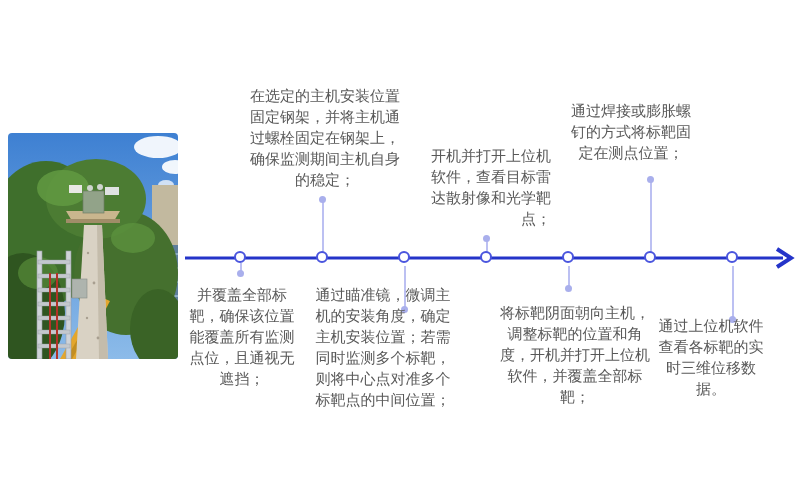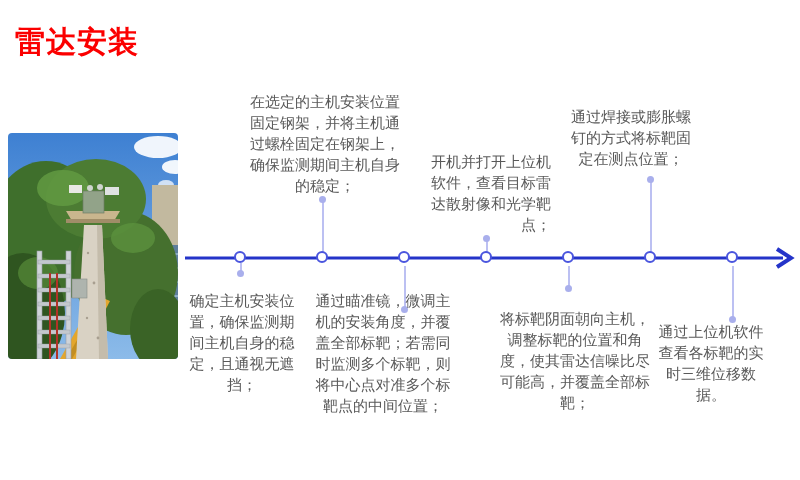--- a/index.html
+++ b/index.html
@@ -19,21 +19,21 @@
   }
   .tl-svg{position:absolute;left:180px;top:244px;display:block;}
   .node{
     position:absolute;width:8px;height:8px;background:#ffffff;
     border:2.6px solid #4a55de;border-radius:50%;z-index:3;top:251px;
   }
   .conn{position:absolute;width:2px;background:#bcc0f2;z-index:1;}
   .cdot{position:absolute;width:7px;height:7px;border-radius:50%;background:#a9afec;z-index:1;}
   .stext{
     position:absolute;font-size:15px;line-height:21px;color:#595959;
-    text-align:center;z-index:2;margin-top:6px;
+    text-align:center;z-index:2;
   }
   
   .n1{left:234px;} .n2{left:316px;} .n3{left:398px;} .n4{left:480px;}
   .n5{left:562px;} .n6{left:644px;} .n7{left:726px;}
 
   .c1{left:240px;top:263px;height:8px;}   .d1{left:237px;top:270px;}
   .c2{left:322px;top:201px;height:51px;}  .d2{left:319px;top:196px;}
   .c3{left:404px;top:266px;height:42px;}  .d3{left:401px;top:306px;}
   .c4{left:486px;top:241px;height:11px;}  .d4{left:483px;top:235px;}
   .c5{left:568px;top:266px;height:21px;}  .d5{left:565px;top:285px;}
@@ -46,21 +46,20 @@
   .t4{left:421px;top:145px;width:130px;text-align:right;}
   .t5{left:500px;top:302px;width:150px;}
   .t6{left:565px;top:100px;width:132px;}
   .t7{left:652px;top:315px;width:118px;}
 </style>
 </head>
 <body>
 
 <div class="slide">
 
-  <div class="title">雷达安装</div>
 
   <svg class="photo" width="170" height="226" viewBox="0 0 170 226" preserveAspectRatio="none">
     <defs>
       <linearGradient id="sky" x1="0" y1="0" x2="0" y2="1">
         <stop offset="0" stop-color="#3e80d2"></stop>
         <stop offset="1" stop-color="#8cbbe9"></stop>
       </linearGradient>
     </defs>
     <rect width="170" height="226" fill="url(#sky)"></rect>
     <g fill="#ffffff" opacity="0.92">
@@ -131,49 +130,49 @@
 
   <svg class="tl-svg" width="622" height="30" viewBox="0 0 622 30">
     <line x1="5" y1="14" x2="603" y2="14" stroke="#2434c9" stroke-width="3"></line>
     <path d="M597 5 L611 14 L597 23" fill="none" stroke="#2434c9" stroke-width="4"></path>
   </svg>
 
   <div class="step">
     <div class="conn c1"></div>
     <div class="cdot d1"></div>
     <div class="node n1"></div>
-    <div class="stext t1">确定主机安装位置，确保监测期间主机自身的稳定，且通视无遮挡；</div>
+    <div class="stext t1">并覆盖全部标靶，确保该位置能覆盖所有监测点位，且通视无遮挡；</div>
   </div>
 
   <div class="step">
     <div class="conn c2"></div>
     <div class="cdot d2"></div>
     <div class="node n2"></div>
     <div class="stext t2">在选定的主机安装位置固定钢架，并将主机通过螺栓固定在钢架上，确保监测期间主机自身的稳定；</div>
   </div>
 
   <div class="step">
     <div class="conn c3"></div>
     <div class="cdot d3"></div>
     <div class="node n3"></div>
-    <div class="stext t3">通过瞄准镜，微调主机的安装角度，并覆盖全部标靶；若需同时监测多个标靶，则将中心点对准多个标靶点的中间位置；</div>
+    <div class="stext t3">通过瞄准镜，微调主机的安装角度，确定主机安装位置；若需同时监测多个标靶，则将中心点对准多个标靶点的中间位置；</div>
   </div>
 
   <div class="step">
     <div class="conn c4"></div>
     <div class="cdot d4"></div>
     <div class="node n4"></div>
     <div class="stext t4">开机并打开上位机软件，查看目标雷达散射像和光学靶点；</div>
   </div>
 
   <div class="step">
     <div class="conn c5"></div>
     <div class="cdot d5"></div>
     <div class="node n5"></div>
-    <div class="stext t5">将标靶阴面朝向主机，调整标靶的位置和角度，使其雷达信噪比尽可能高，并覆盖全部标靶；</div>
+    <div class="stext t5">将标靶阴面朝向主机，调整标靶的位置和角度，开机并打开上位机软件，并覆盖全部标靶；</div>
   </div>
 
   <div class="step">
     <div class="conn c6"></div>
     <div class="cdot d6"></div>
     <div class="node n6"></div>
     <div class="stext t6">通过焊接或膨胀螺钉的方式将标靶固定在测点位置；</div>
   </div>
 
   <div class="step">

